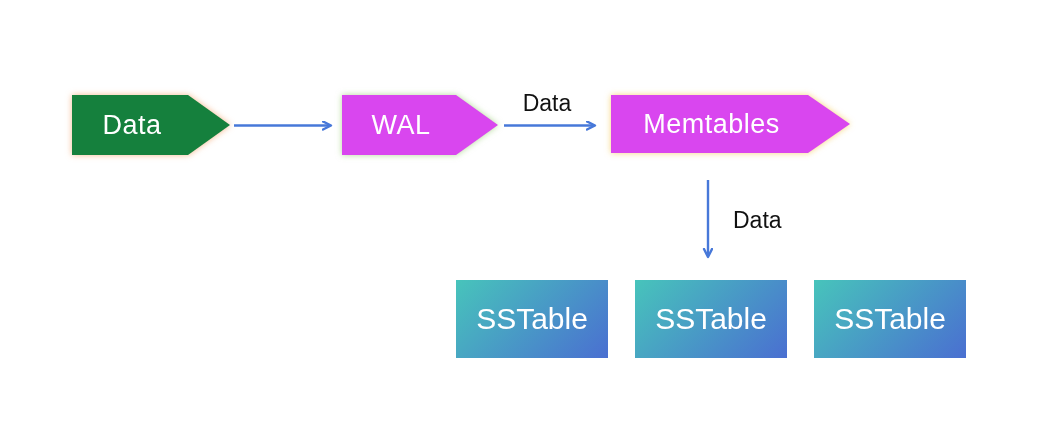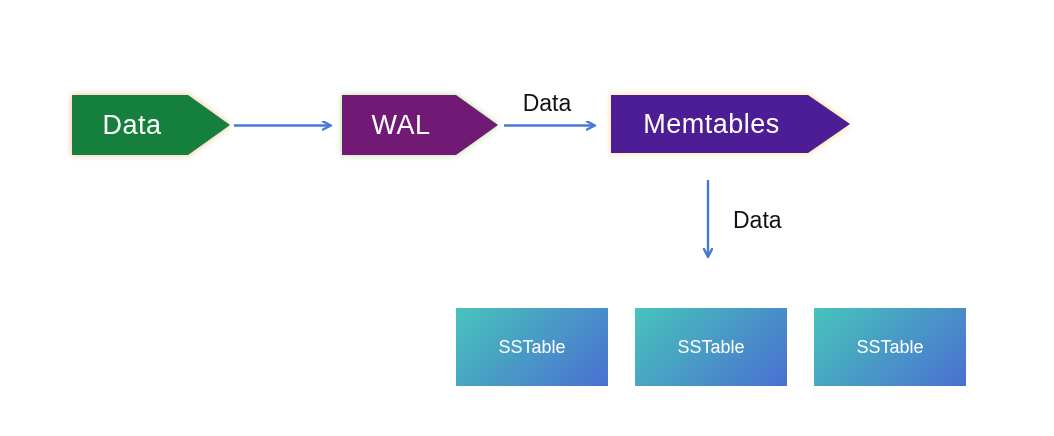--- a/index.html
+++ b/index.html
@@ -33,40 +33,39 @@
   .glow-data      { filter: drop-shadow(0 0 3px rgba(236,125,46,0.55)); }
   .glow-wal       { filter: drop-shadow(0 0 3px rgba(117,185,67,0.55)); }
   .glow-memtables { filter: drop-shadow(0 0 3px rgba(240,179,16,0.55)); }
 
   .node-data {
     left: 72px; top: 95px; width: 158px; height: 60px;
     background: #15803d;
   }
   .node-wal {
     left: 342px; top: 95px; width: 156px; height: 60px;
-    background: #701a75;
+    background: #d946ef;
   }
   .node-memtables {
     left: 611px; top: 95px; width: 239px; height: 58px;
-    background: #4c1d95;
+    background: #d946ef;
   }
 
   
   .sstable {
     position: absolute;
     top: 280px;
     width: 152px;
     height: 78px;
     display: flex;
     align-items: center;
     justify-content: center;
     color: #ffffff;
-    font-size: 18px;
+    font-size: 30px;
     background: linear-gradient(135deg, #47C4BB 0%, #4A6FD1 100%);
-    margin-top: 28px;
   }
   .sstable-1 { left: 456px; }
   .sstable-2 { left: 635px; }
   .sstable-3 { left: 814px; }
 
   
   .edge-label {
     position: absolute;
     color: #111111;
     font-size: 23px;

